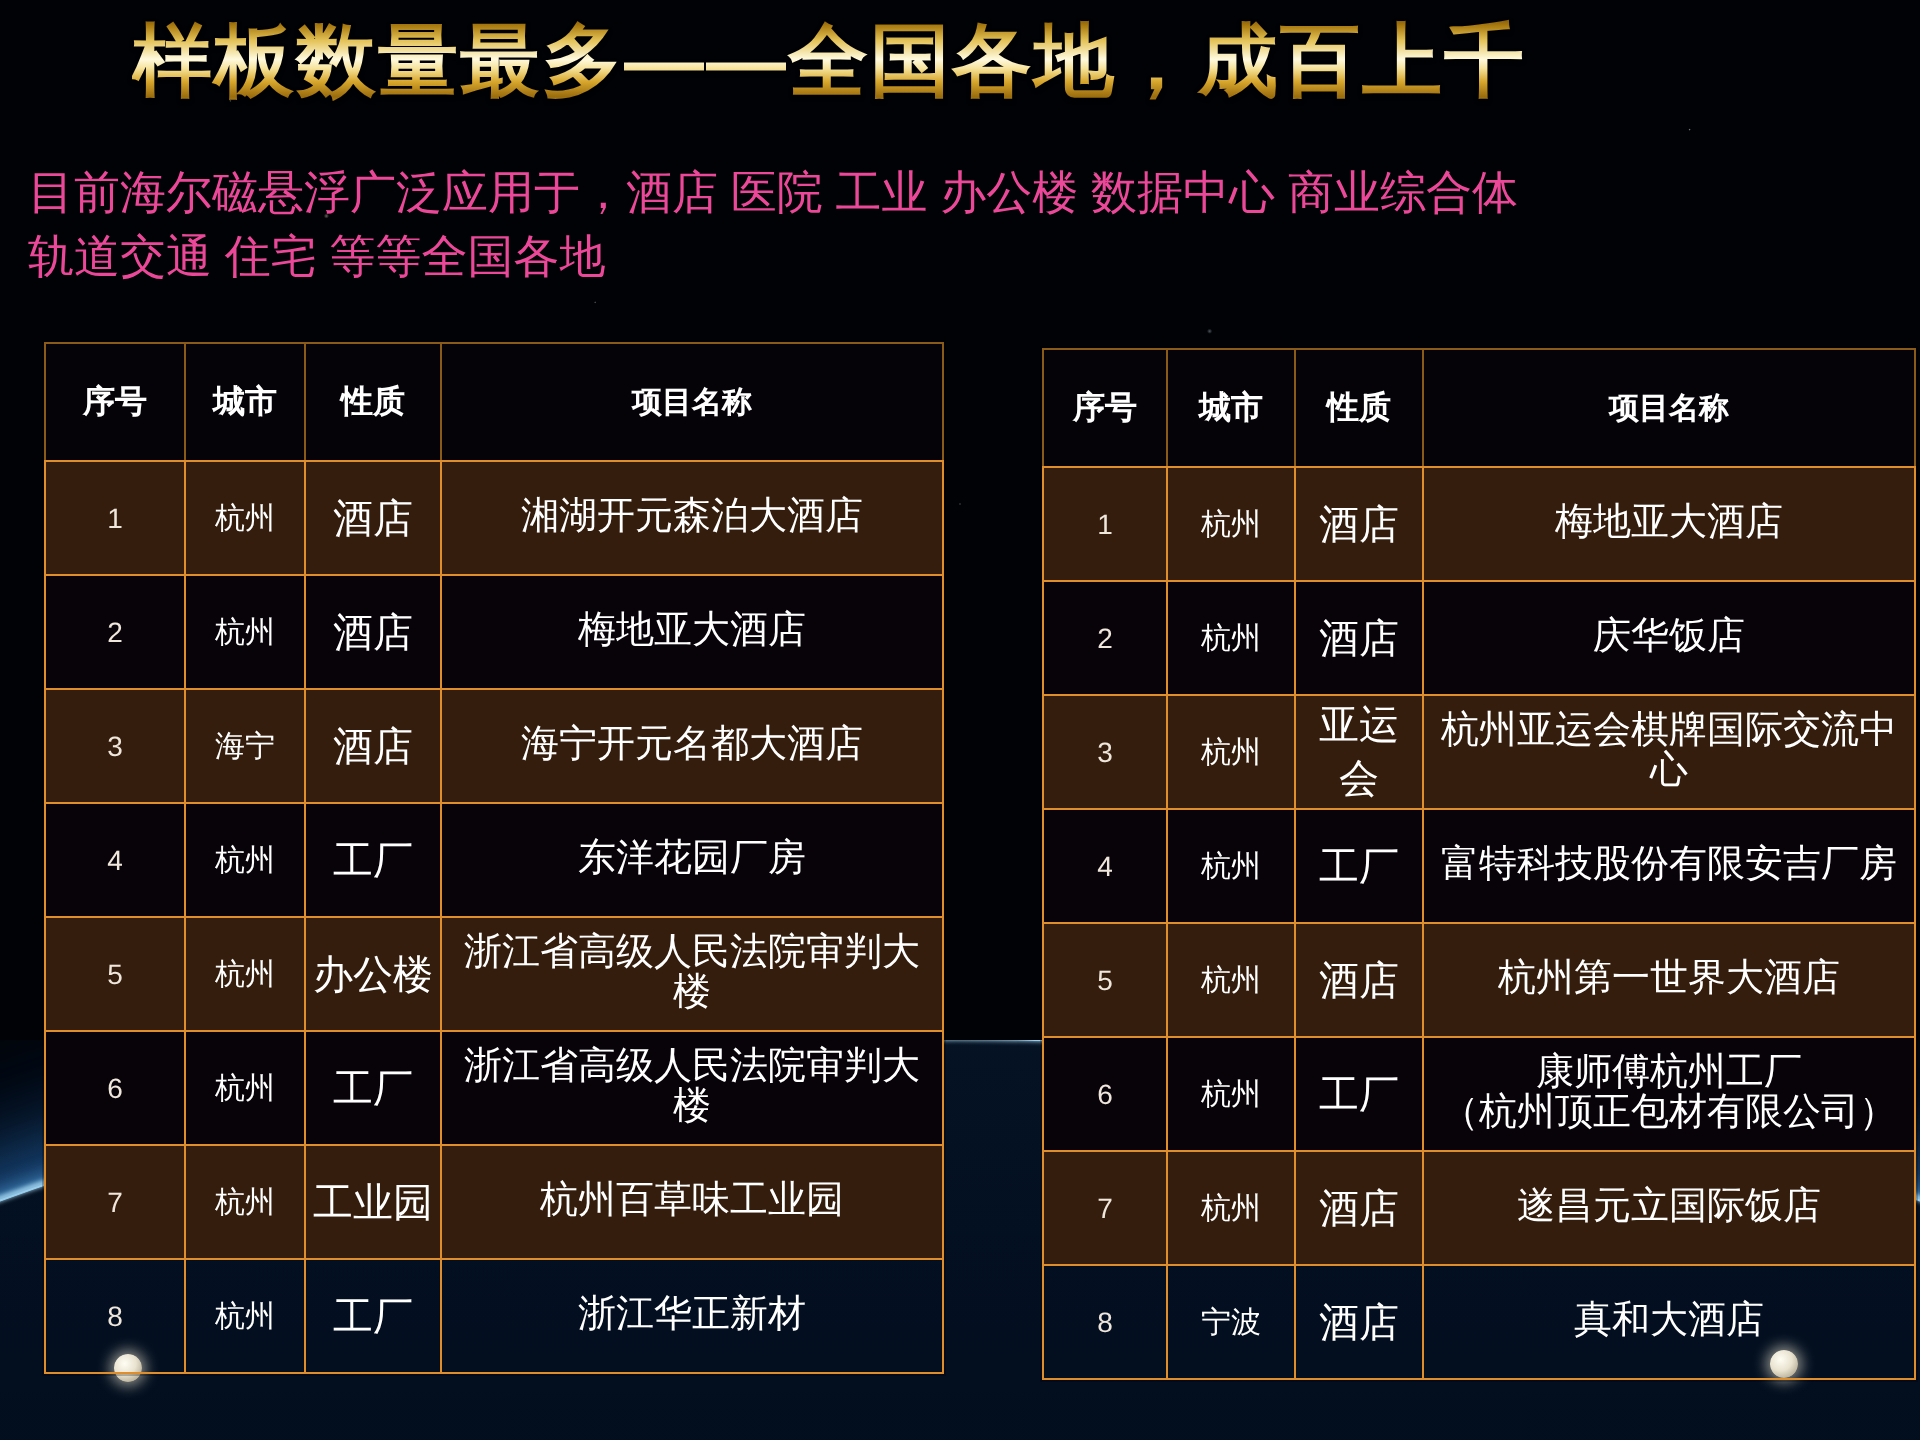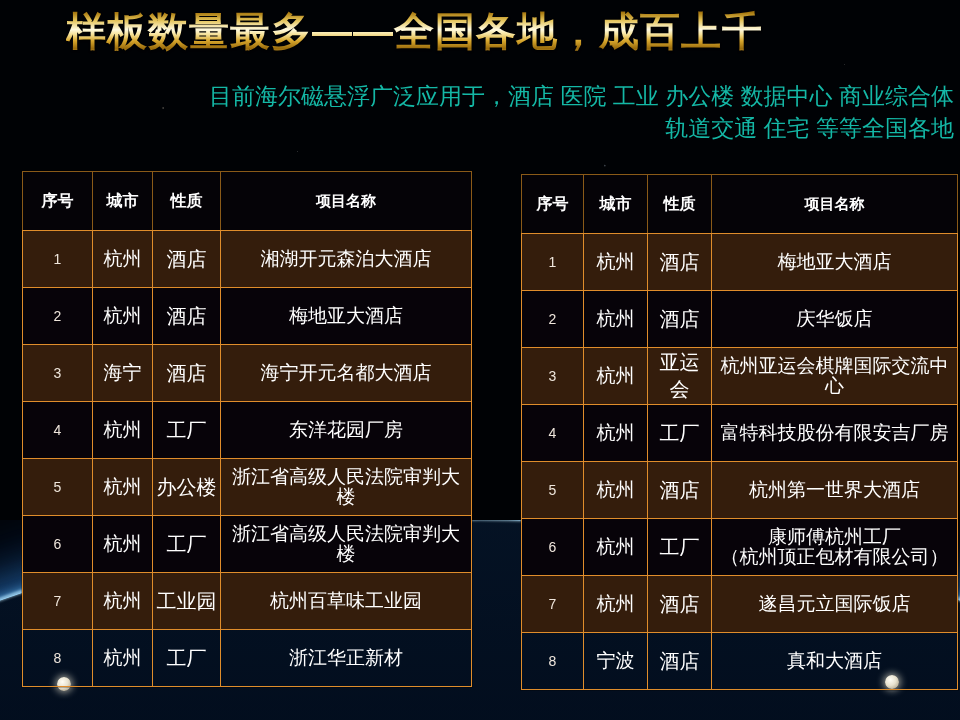--- a/index.html
+++ b/index.html
@@ -154,25 +154,24 @@
     -webkit-text-fill-color: transparent;
     text-shadow: none;
     filter: drop-shadow(0 1px 1px rgba(0,0,0,.85));
   }
 
   .subtitle {
     position: absolute;
     left: 14px;
     top: 80px;
     width: 940px;
-    color: #14b8a6;
+    color: #ec4899;
     font-size: 23px;
     line-height: 32px;
     font-weight: normal;
-    text-align: right;
   }
   .subtitle .line { display: block; white-space: nowrap; }
 
   
   .table-zone {
     position: absolute;
     left: 0; top: 0;
     width: 828px; height: 720px;
     pointer-events: none;
   }
@@ -206,21 +205,21 @@
   .proj-table thead th.c-name { font-size: 15px; }
 
   .proj-table tbody tr { height: 57px; }
   .proj-table tbody tr.odd  td { background-color: #341d0c; }
   .proj-table tbody tr.even td { background-color: #070309; }
 
   
   .proj-table tbody tr.last td { background-color: transparent; }
 
   .proj-table td.c-idx  { color: #efe6dc; font-size: 14px; }
-  .proj-table td.c-city { font-size: 19px; }
+  .proj-table td.c-city { font-size: 15px; }
   .proj-table td.c-kind { font-size: 20px; }
   .proj-table td.c-name { font-size: 19px; line-height: 20px; }
   .proj-table td.c-name .l2 { display: block; }
 
   
   .proj-table.left  col.w-idx  { width: 70px; }
   .proj-table.left  col.w-city { width: 60px; }
   .proj-table.left  col.w-kind { width: 68px; }
   .proj-table.right col.w-idx  { width: 62px; }
   .proj-table.right col.w-city { width: 64px; }

